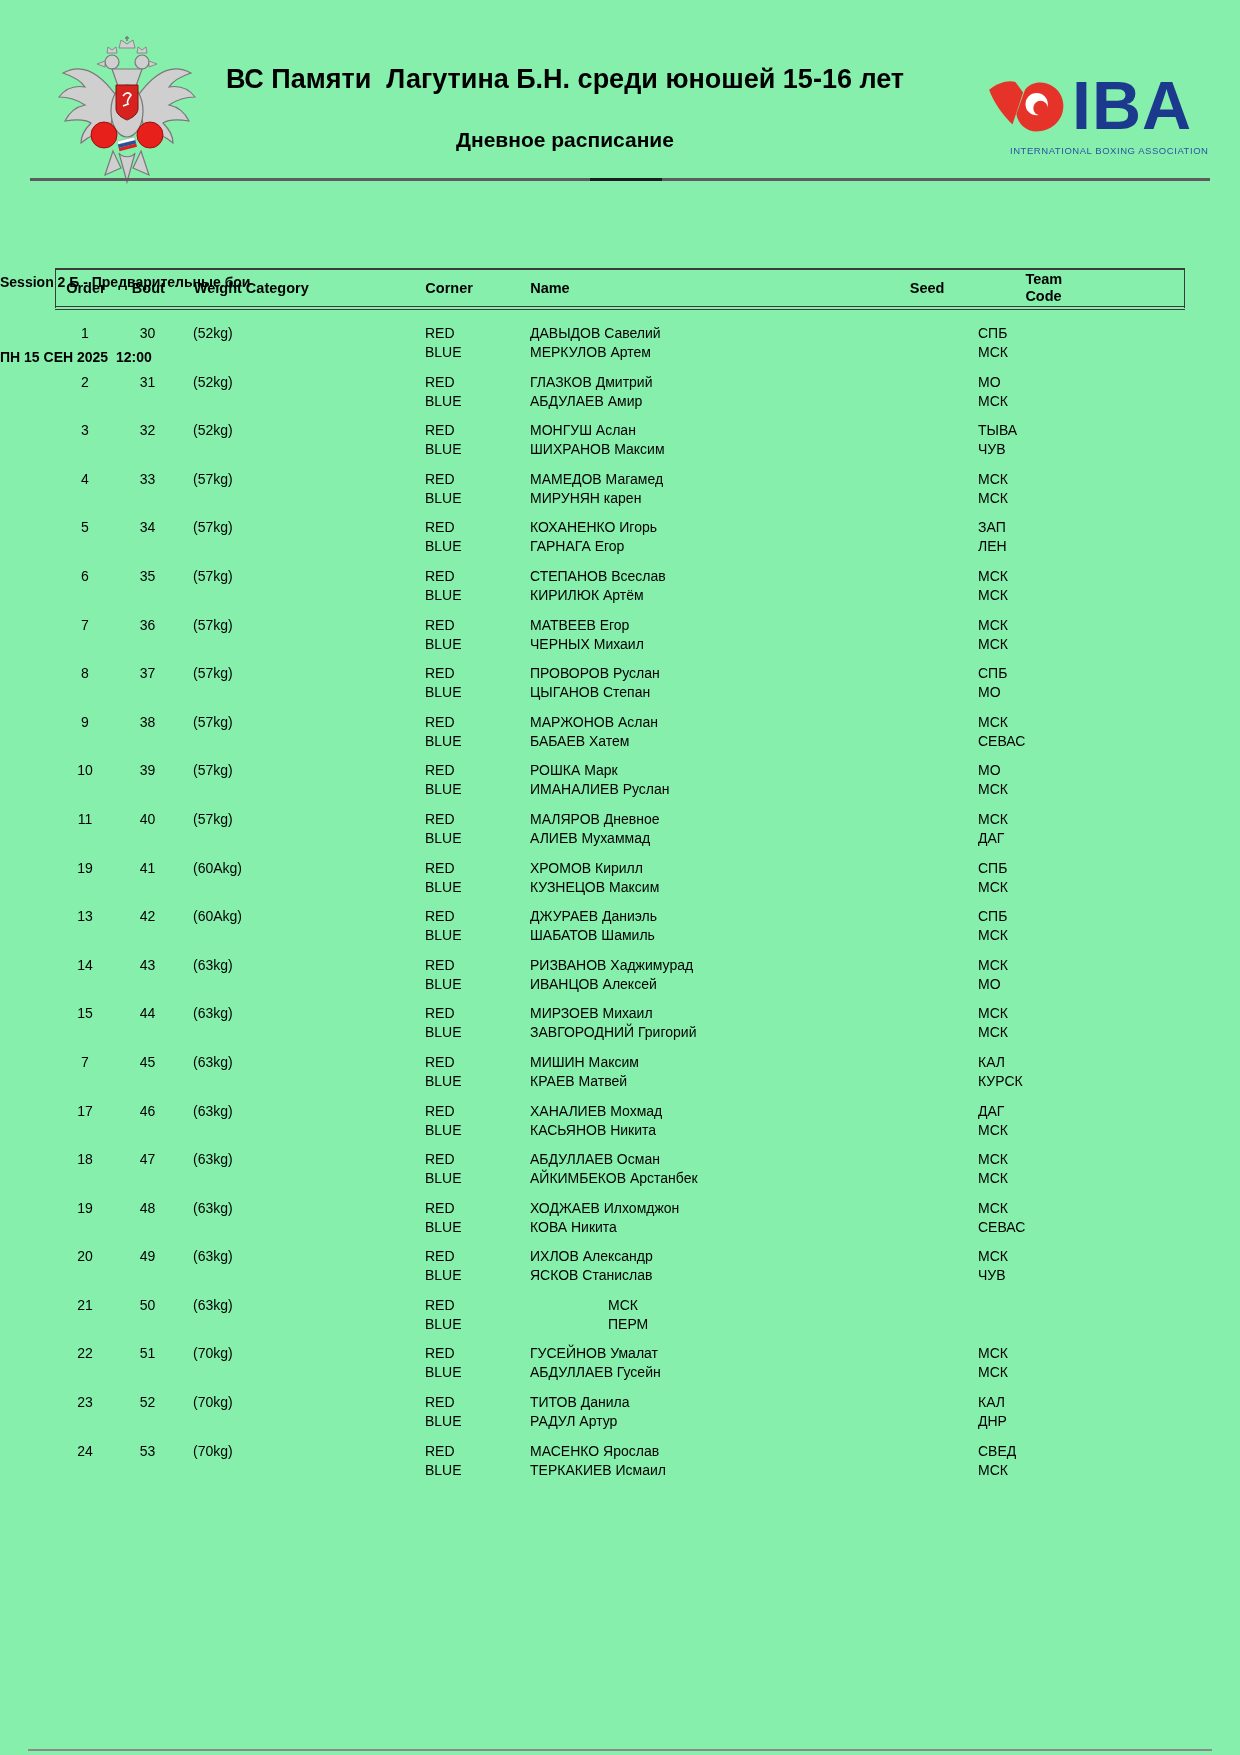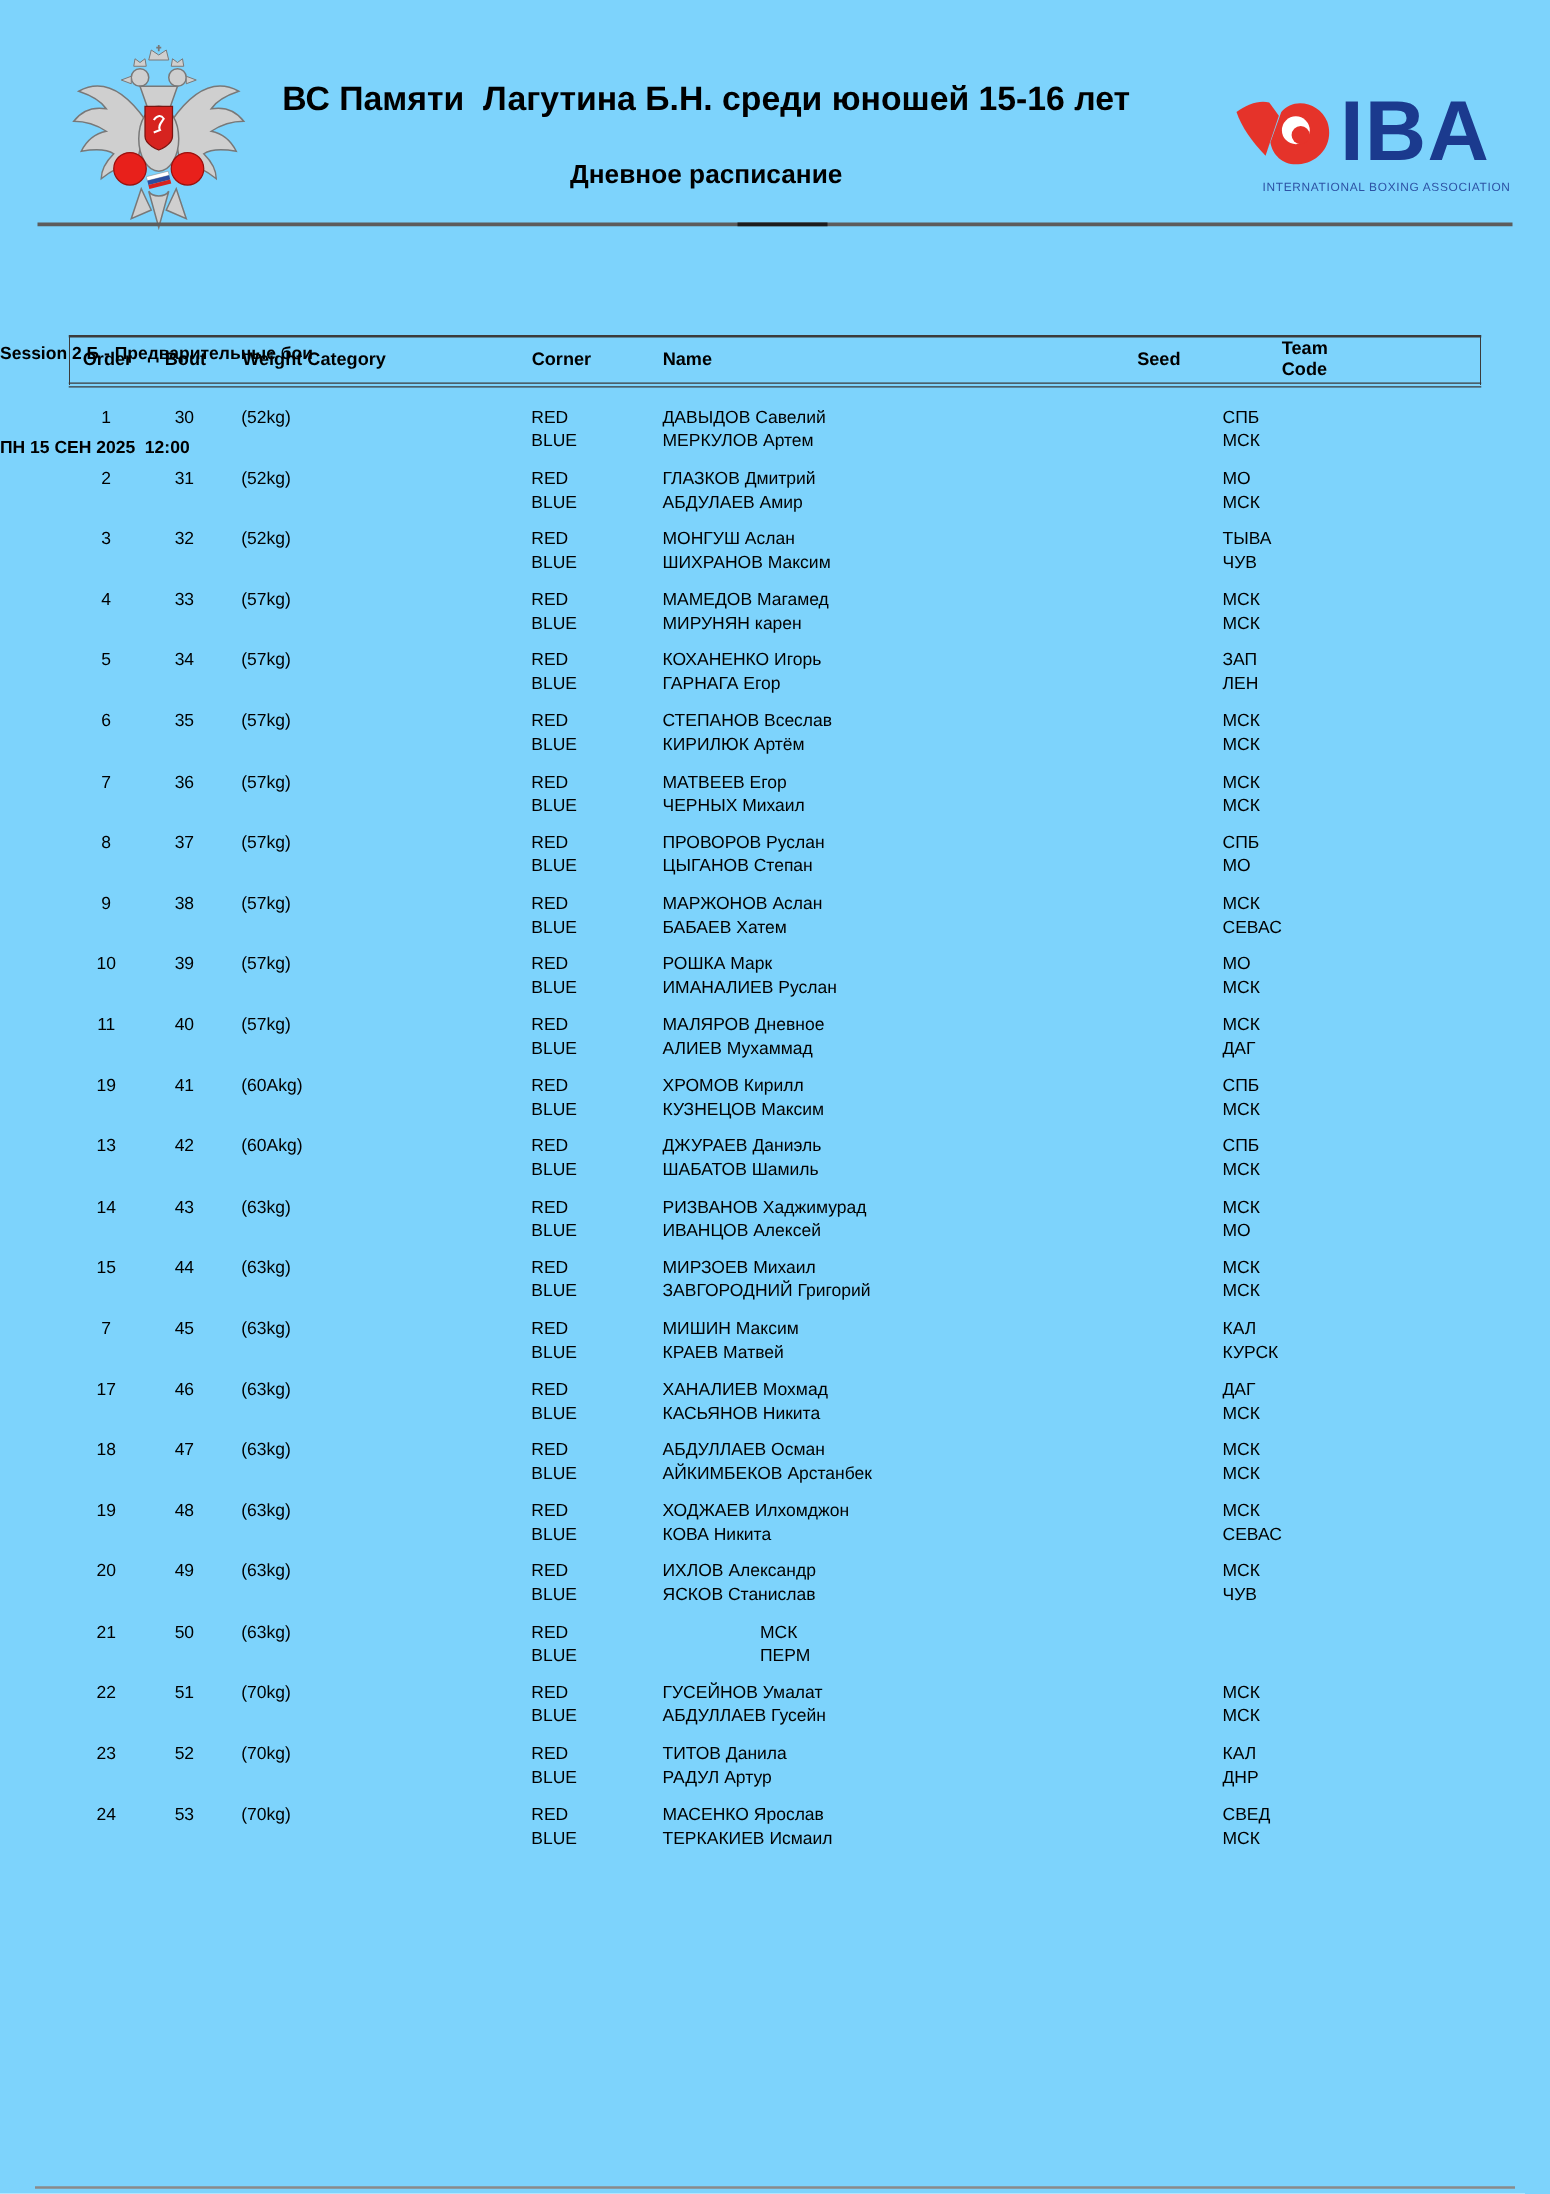--- a/index.html
+++ b/index.html
@@ -1,17 +1,17 @@
 <!DOCTYPE html>
 <html><head>
 <meta charset="utf-8">
 <style>
   html,body { margin:0; padding:0; background:#ffffff; }
   .page {
-    position:relative; width:1240px; height:1755px; background:#7dd3fc;
+    position:relative; width:1240px; height:1755px; background:#86efac;
     font-family:"Liberation Sans", sans-serif; color:#000; overflow:hidden;
   }
 
   
   .emblem { position:absolute; left:57px; top:34px; width:140px; height:152px; }
 
   .head-text { position:absolute; left:0; top:0; width:1130px; }
   .title {
     position:absolute; left:0; top:64px; width:100%; text-align:center;
     font-size:27px; font-weight:bold; white-space:pre;

